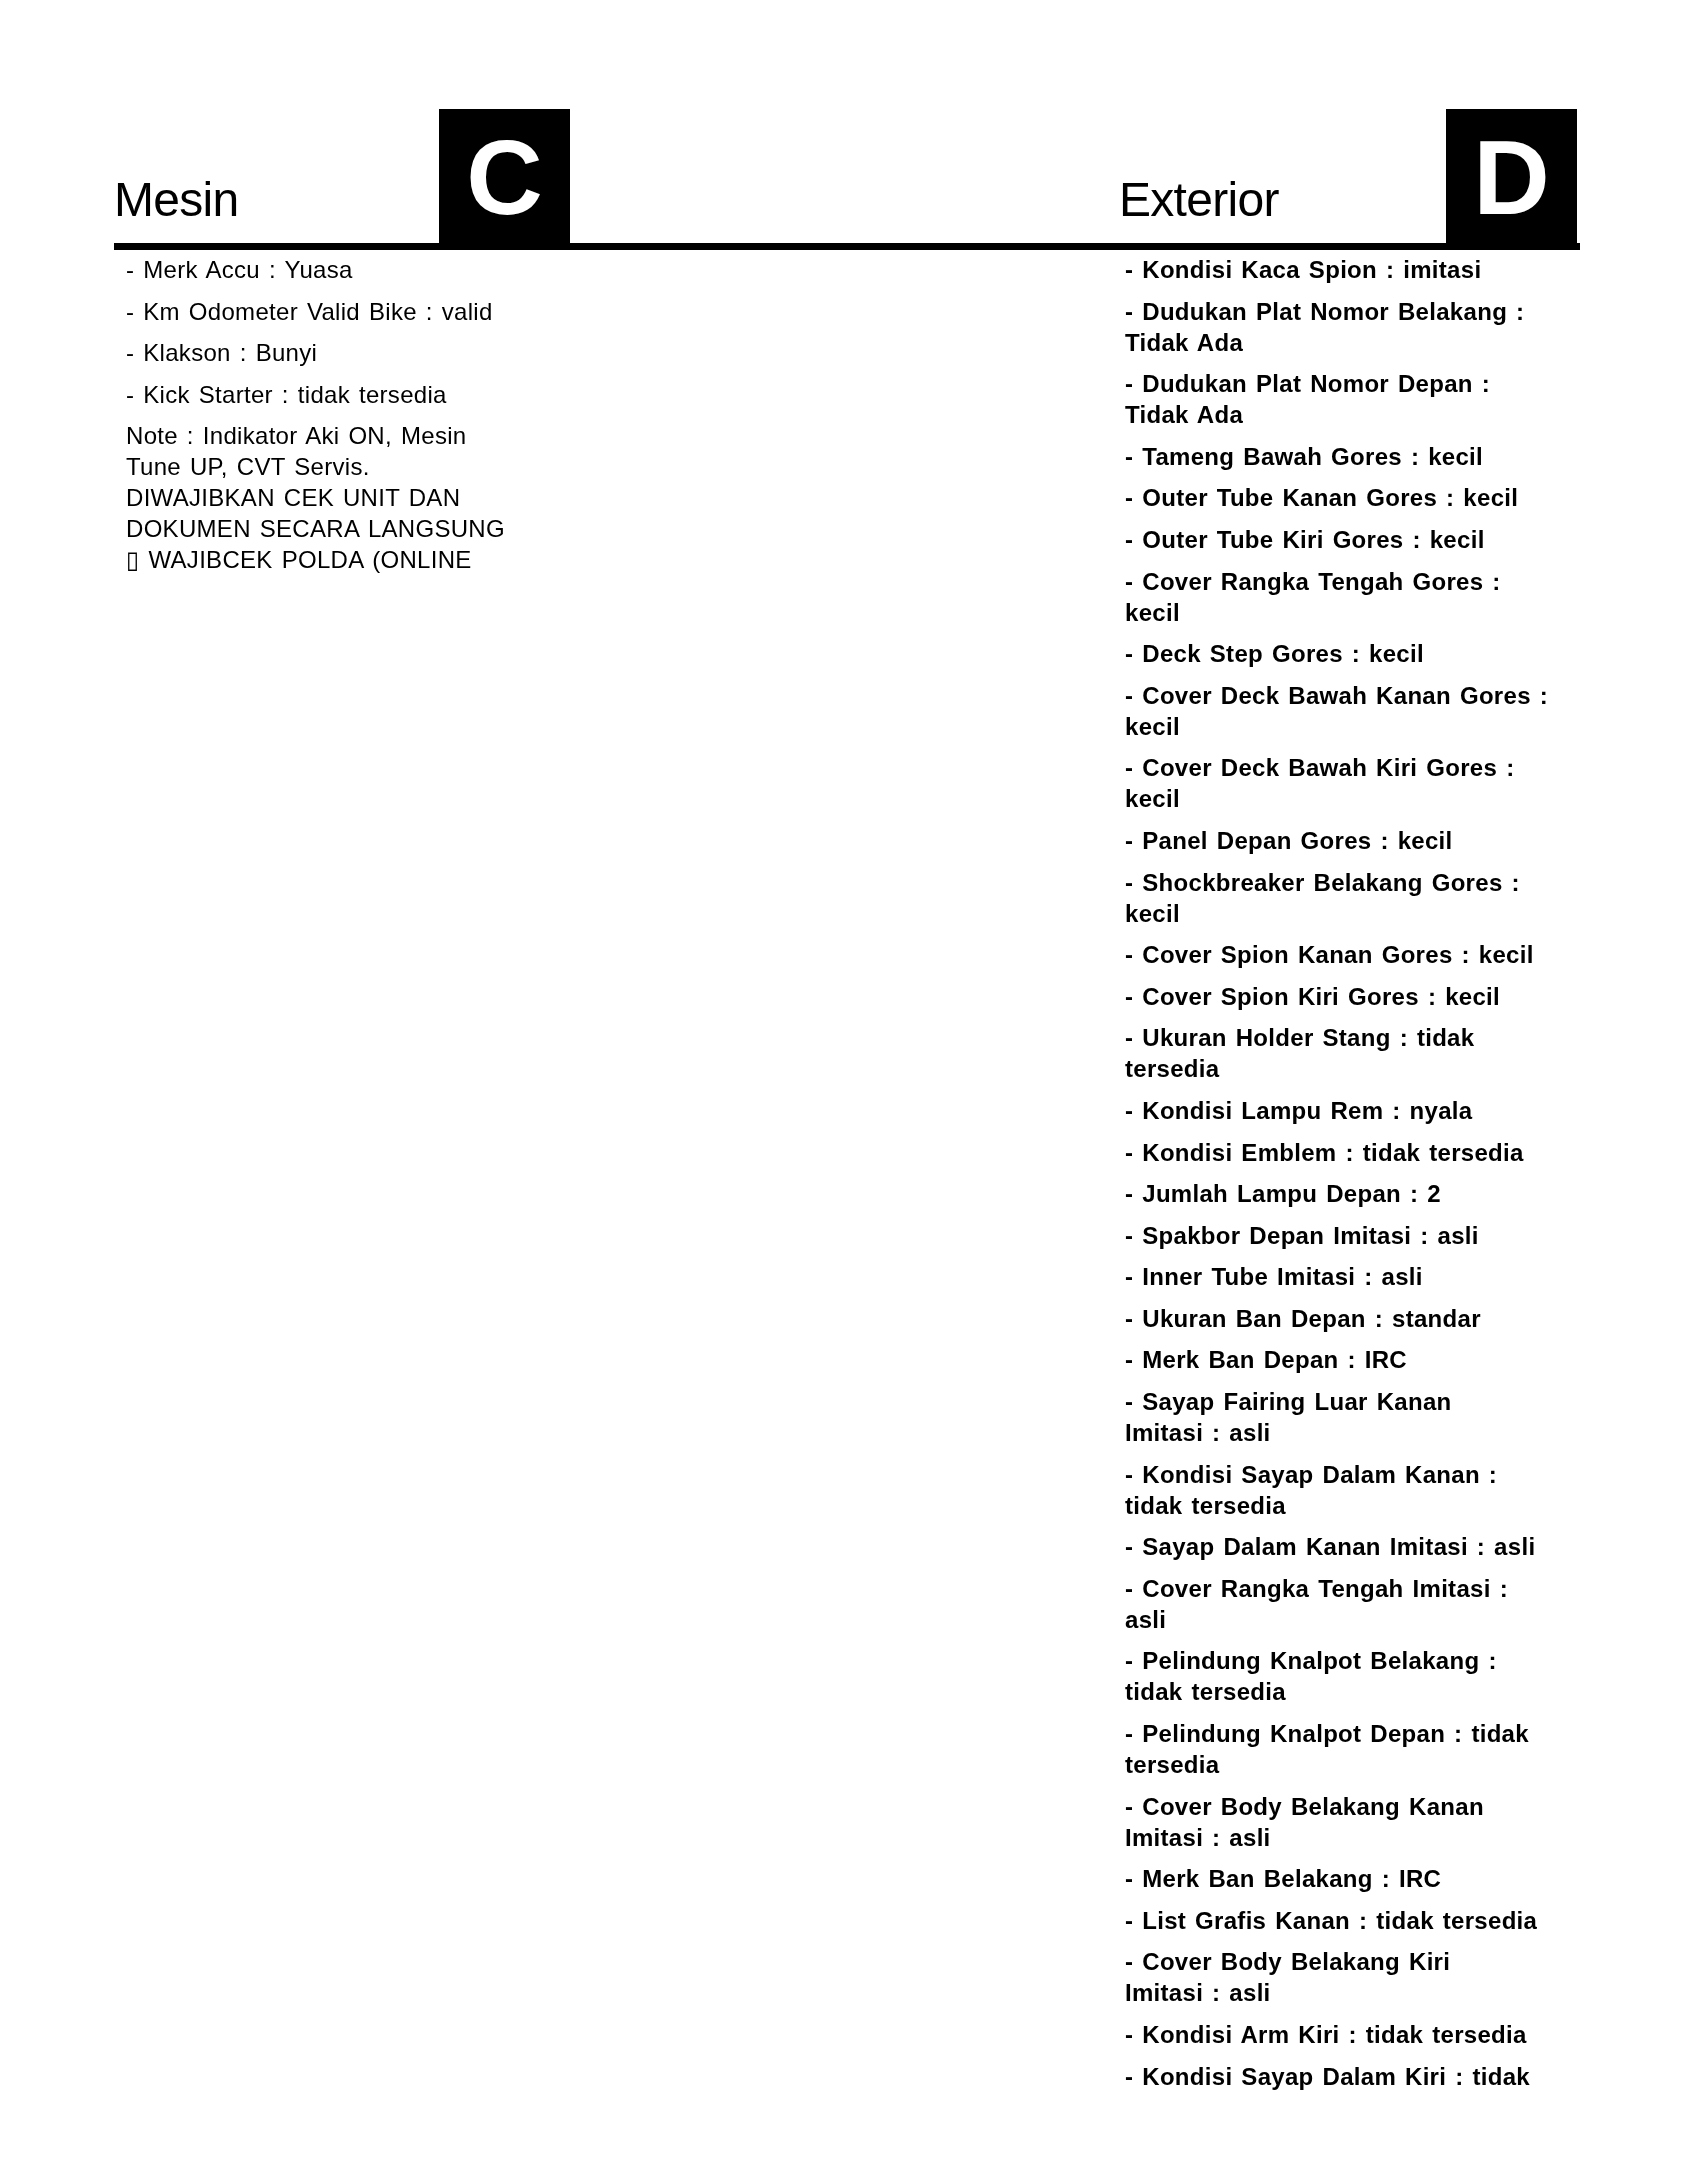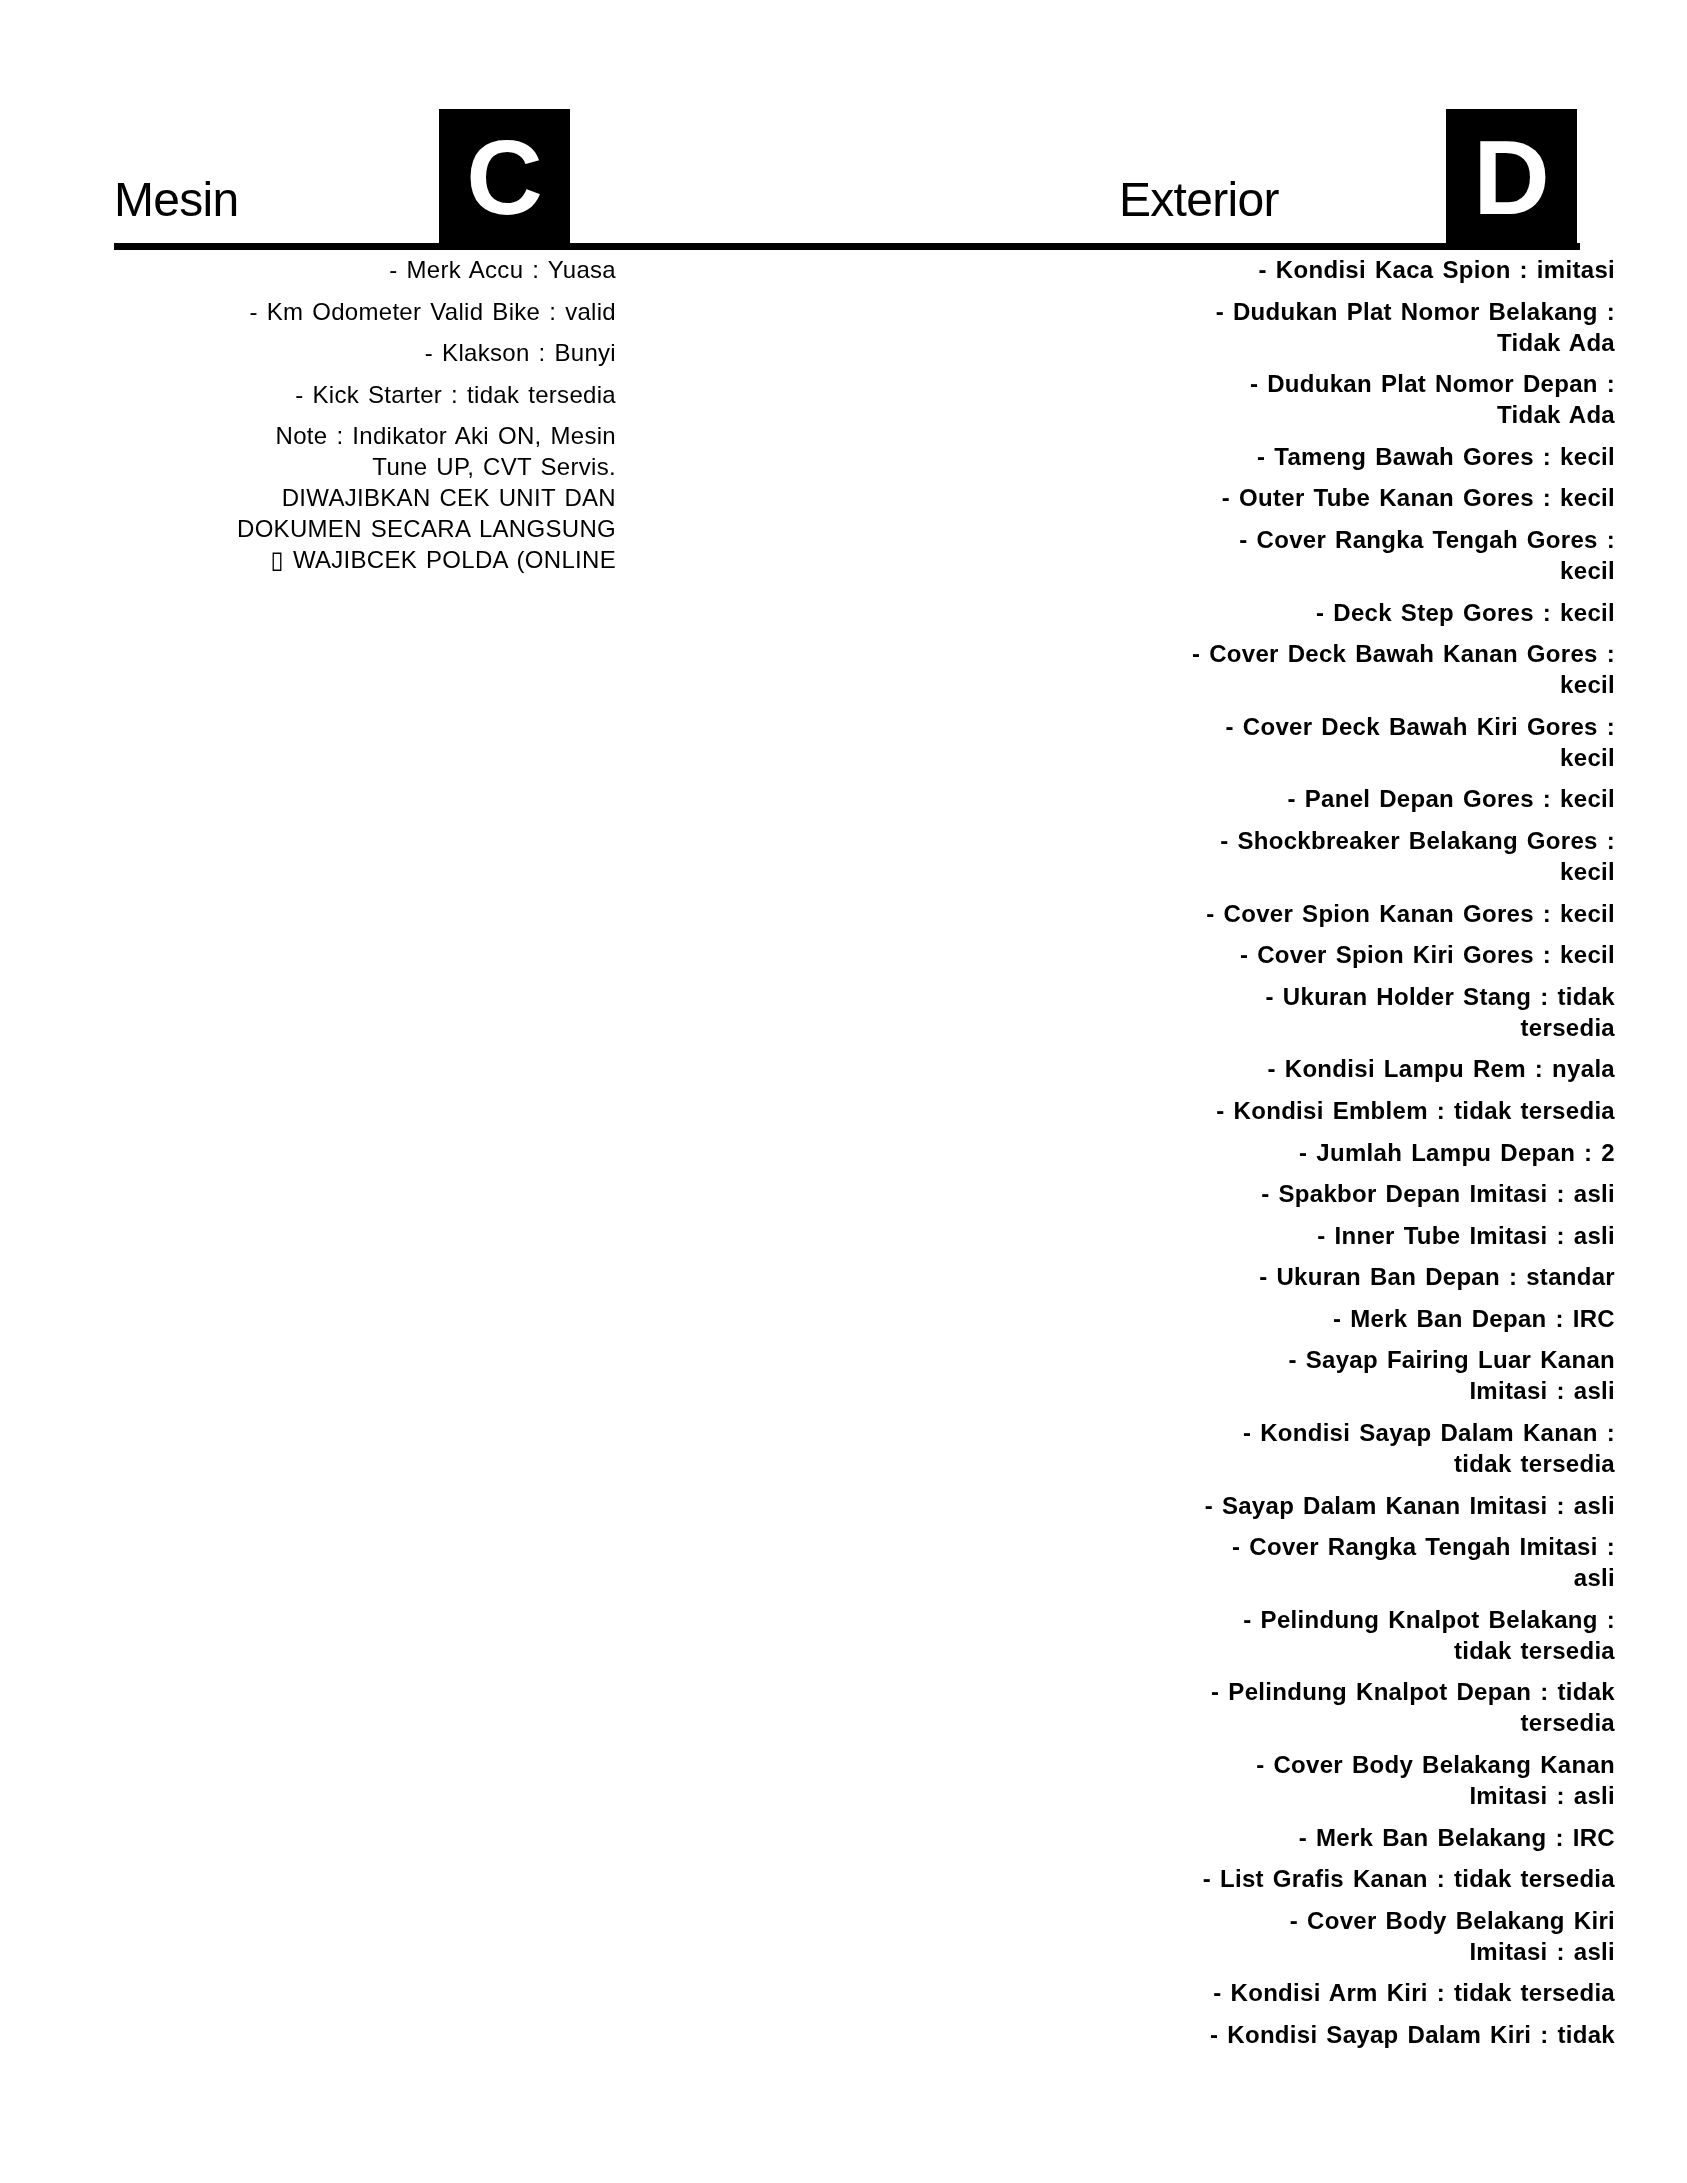--- a/index.html
+++ b/index.html
@@ -56,21 +56,21 @@
     top: 254px;
     width: 490px;
     font-size: 24px;
     line-height: 31px;
     letter-spacing: 0.3px;
     word-spacing: 2px;
   }
   .col-left  { left: 126px; }
   .col-right { left: 1125px; font-weight: bold; }
   .item { margin: 0 0 10.6px 0; }
-  .line { white-space: nowrap; text-align: right; }
+  .line { white-space: nowrap; }
 </style>
 </head>
 <body>
 
 <div class="page">
 
   <div class="section-title title-left">Mesin</div>
 
   <div class="badge badge-left">C</div>
 
@@ -114,20 +114,23 @@
         <div class="line">- Dudukan Plat Nomor Depan :</div>
         <div class="line">Tidak Ada</div>
       </div>
       <div class="item">
         <div class="line">- Tameng Bawah Gores : kecil</div>
       </div>
       <div class="item">
         <div class="line">- Outer Tube Kanan Gores : kecil</div>
       </div>
       <div class="item">
+        <div class="line">- Outer Tube Kiri Gores : kecil</div>
+      </div>
+      <div class="item">
         <div class="line">- Cover Rangka Tengah Gores :</div>
         <div class="line">kecil</div>
       </div>
       <div class="item">
         <div class="line">- Deck Step Gores : kecil</div>
       </div>
       <div class="item">
         <div class="line">- Cover Deck Bawah Kanan Gores :</div>
         <div class="line">kecil</div>
       </div>

